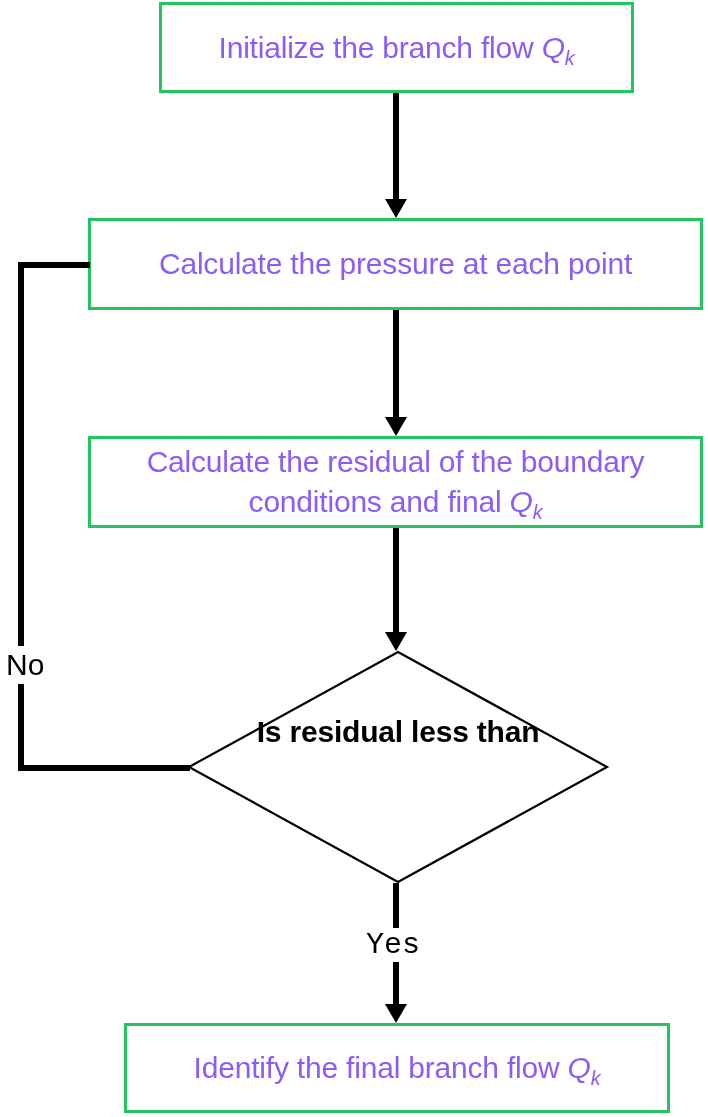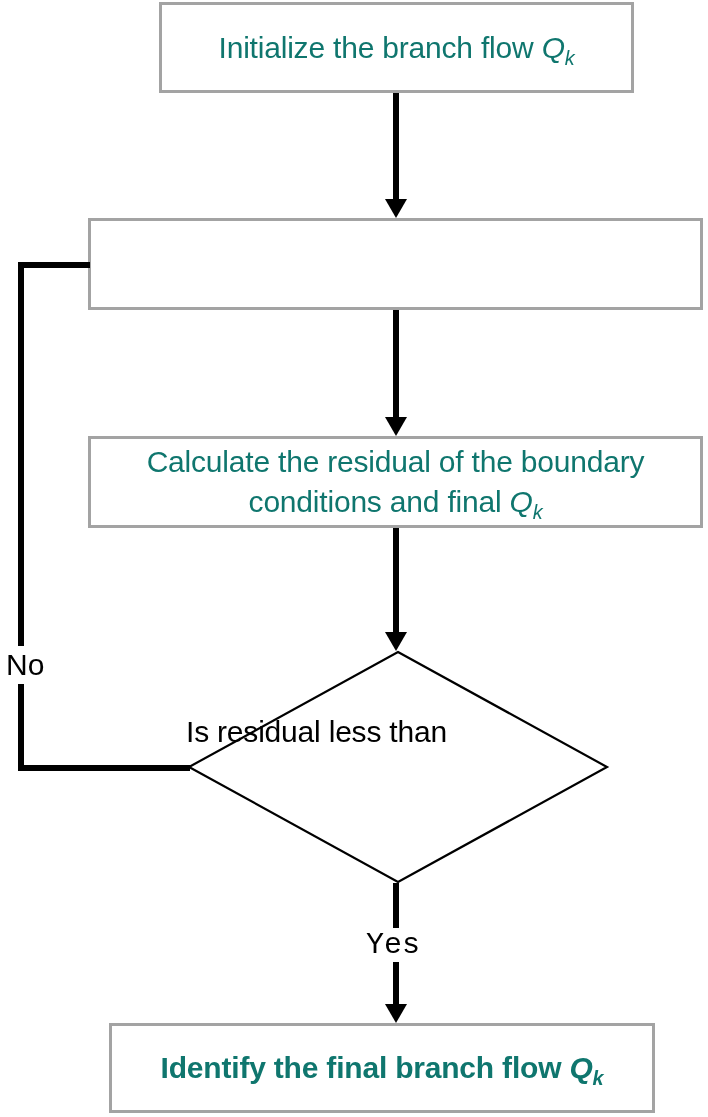--- a/index.html
+++ b/index.html
@@ -11,27 +11,27 @@
     position: relative;
     width: 708px;
     height: 1117px;
     background: #ffffff;
     overflow: hidden;
     font-family: "Liberation Sans", sans-serif;
   }
   .node-box {
     position: absolute;
     box-sizing: border-box;
-    border: 3px solid #a3a3a3;
+    border: 3px solid #22c55e;
     background: #ffffff;
     display: flex;
     align-items: center;
     justify-content: center;
     text-align: center;
-    color: #0f766e;
+    color: #8b5cf6;
     font-size: 30px;
     line-height: 40px;
     letter-spacing: -0.2px;
   }
   .node-box .txt { display: block; width: 100%; padding: 0 8px; }
   .diamond-wrap {
     position: absolute;
     left: 186px;
     top: 650px;
     width: 424px;
@@ -41,25 +41,26 @@
     position: absolute;
     left: 0; top: 0;
     width: 424px;
     height: 235px;
   }
   .diamond-label {
     position: absolute;
     left: 0;
     top: 62px;
     width: 424px;
-    text-align: left;
+    text-align: center;
     font-size: 30px;
     line-height: 40px;
     color: #000000;
     letter-spacing: -0.2px;
+    font-weight: bold;
   }
   .edge {
     position: absolute;
     background: #000000;
   }
   .arrow-head {
     position: absolute;
     width: 0;
     height: 0;
     border-left: 11px solid transparent;
@@ -90,21 +91,21 @@
 <div id="canvas">
 
   <div class="node-box" style="left:159px; top:2px; width:475px; height:91px;">
     <span class="txt"><span>Initialize the branch flow </span><var class="mathvar">Q</var><span class="sub">k</span></span>
   </div>
 
   <div class="edge" style="left:393px; top:93px; width:6px; height:110px;"></div>
   <div class="arrow-head" style="left:385px; top:199px;"></div>
 
   <div class="node-box" style="left:88px; top:218px; width:615px; height:92px;">
-    <span class="txt"><br></span>
+    <span class="txt"><span>Calculate the pressure at each point</span><br></span>
   </div>
 
   <div class="edge" style="left:393px; top:310px; width:6px; height:111px;"></div>
   <div class="arrow-head" style="left:385px; top:417px;"></div>
 
   <div class="node-box" style="left:88px; top:436px; width:615px; height:92px;justify-content:center;">
     <span class="txt"><span>Calculate the residual of the boundary</span><br><span>conditions and final </span><var class="mathvar">Q</var><span class="sub">k</span></span>
   </div>
 
   <div class="edge" style="left:393px; top:528px; width:6px; height:106px;"></div>
@@ -121,17 +122,17 @@
 
   <div class="edge" style="left:18px; top:765px; width:172px; height:6px;"></div>
   <div class="edge" style="left:18px; top:262px; width:6px; height:506px;"></div>
   <div class="edge" style="left:18px; top:262px; width:72px; height:6px;"></div>
   <div class="edge-label" style="left:4px; top:646px; background:#ffffff; padding:2px 2px;text-align:center;">No</div>
 
   <div class="edge" style="left:393px; top:883px; width:6px; height:128px;"></div>
   <div class="arrow-head" style="left:385px; top:1004px;"></div>
   <div class="edge-label" style="left:363px; top:928px; background:#ffffff; padding:0 3px;font-family:Liberation Mono, monospace;">Yes</div>
 
-  <div class="node-box" style="left:109px; top:1023px; width:546px; height:90px;font-weight:bold;">
+  <div class="node-box" style="left:124px; top:1023px; width:546px; height:90px;">
     <span class="txt"><span>Identify the final branch flow </span><var class="mathvar">Q</var><span class="sub">k</span></span>
   </div>
 
 </div>
 
 </body></html>

